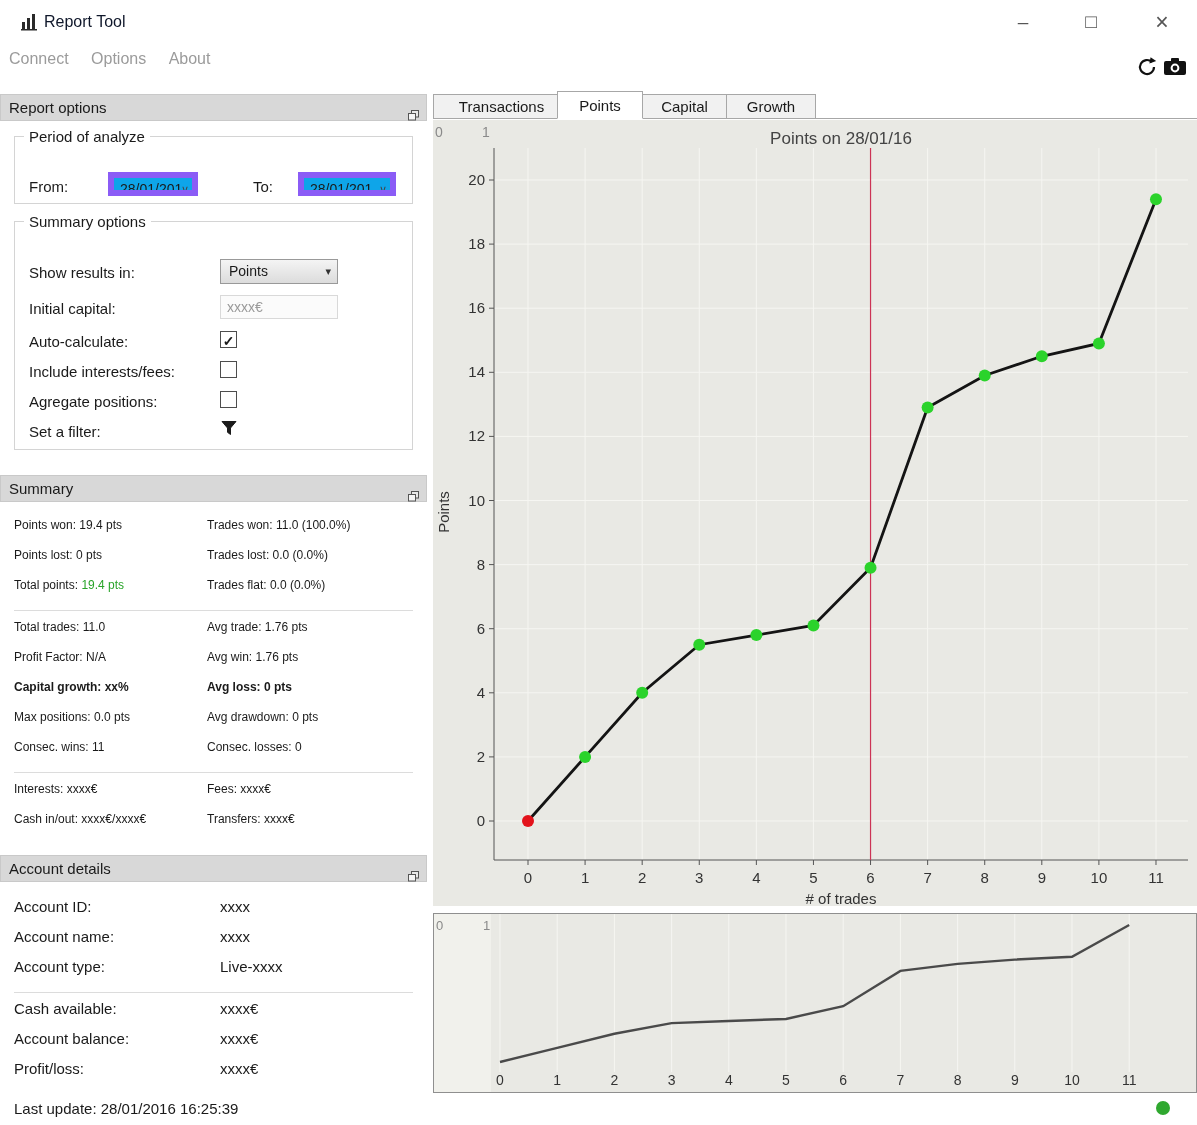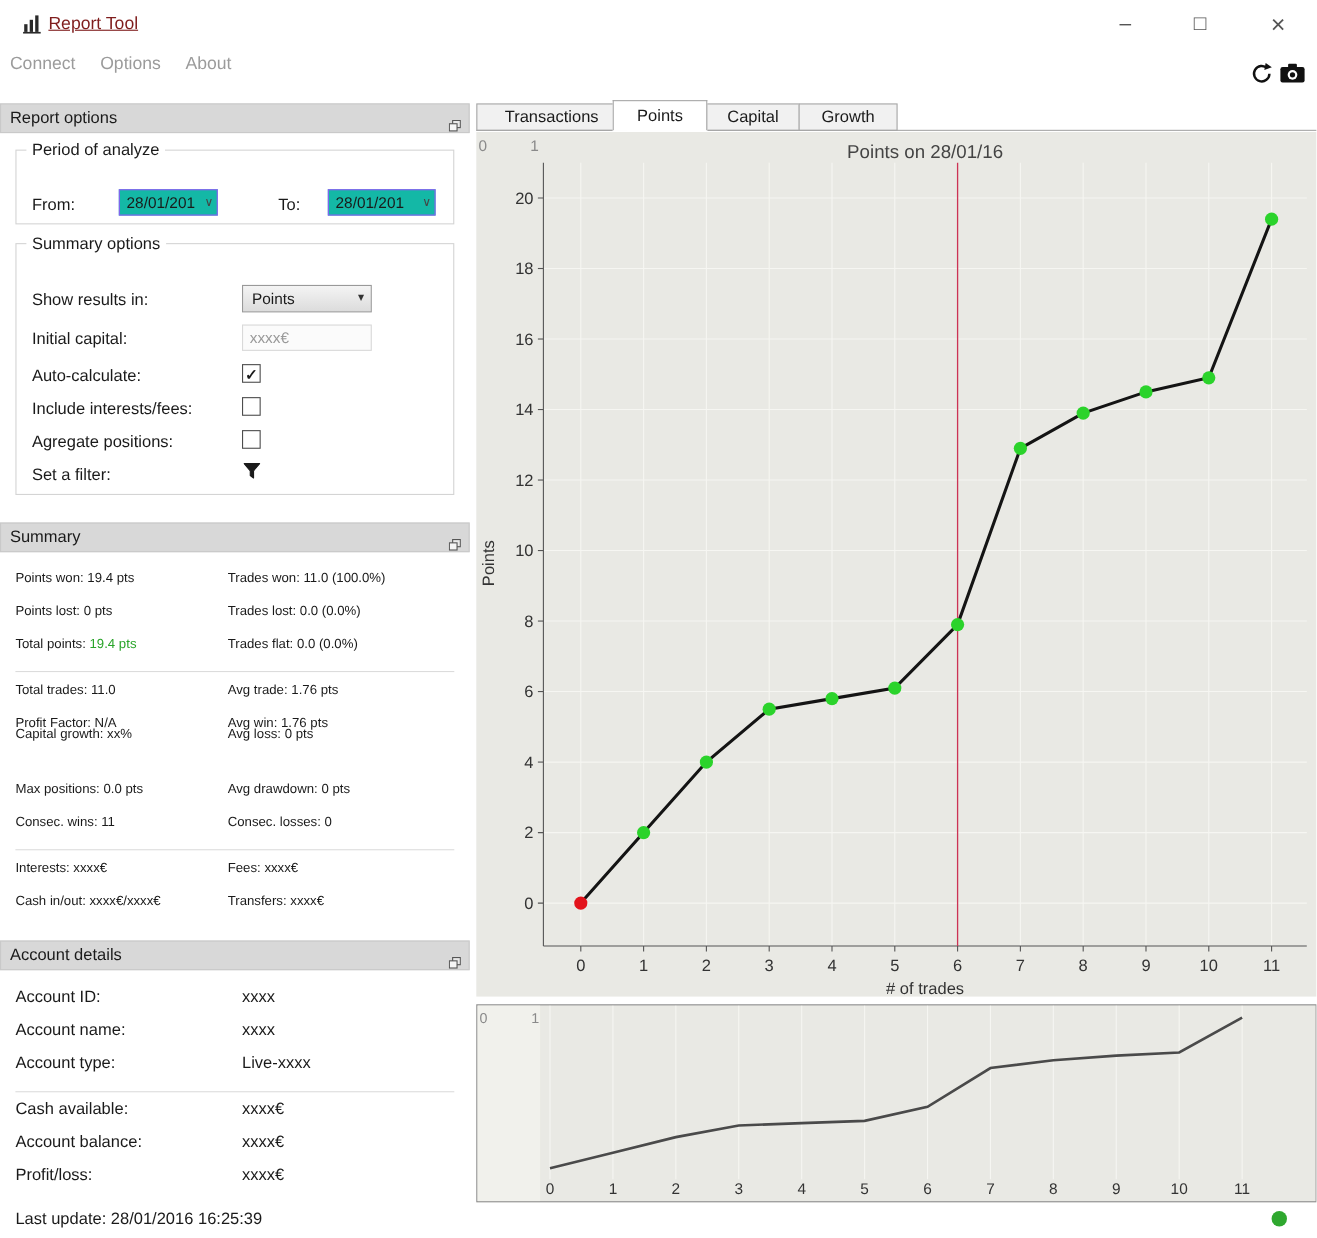--- a/index.html
+++ b/index.html
@@ -1,34 +1,34 @@
 <!DOCTYPE html>
 <html><head>
 <meta charset="utf-8">
 <style>
   html,body{margin:0;padding:0;background:#fff;}
   .app{position:relative;width:1197px;height:1125px;background:#fff;overflow:hidden;
        font-family:"Liberation Sans",sans-serif;color:#1a1a1a;}
   .abs{position:absolute;}
 
   
-  .title-text{position:absolute;left:44px;top:13px;font-size:16px;color:#7f1d1d;text-decoration:underline;}
+  .title-text{position:absolute;left:44px;top:13px;font-size:16px;color:#0f172a;}
   .winbtn{position:absolute;top:6px;width:46px;height:32px;text-align:center;color:#555;
           font-size:19px;line-height:32px;cursor:default;}
   .menu-item{display:inline-block;margin-right:18px;font-size:16px;color:#9b9b9b;}
   .menubar{position:absolute;left:9px;top:50px;}
 
   
   .hdr{position:absolute;left:0;width:427px;height:27px;background:#d8d8d8;
        border:1px solid #c9c9c9;box-sizing:border-box;font-size:15px;line-height:25px;padding-left:8px;}
   .hdr .float{position:absolute;right:7px;top:8px;}
   .group{position:absolute;left:14px;width:399px;border:1px solid #d4d4d4;box-sizing:border-box;}
   .glabel{position:absolute;top:-9px;left:9px;background:#fff;padding:0 5px;font-size:15px;}
   .lbl{position:absolute;font-size:15px;white-space:nowrap;}
-  .dd{position:absolute;height:24px;background:#14b8a6;border:1px solid #8b5cf6;box-sizing:border-box;
+  .dd{position:absolute;height:24px;background:#0ea5e9;border:6px solid #8b5cf6;box-sizing:border-box;
       font-size:14px;line-height:22px;padding-left:6px;overflow:hidden;white-space:nowrap;}
   .dd .chev{position:absolute;right:3px;top:0;font-size:11px;color:#444;line-height:22px;}
   .combo{position:absolute;height:25px;background:linear-gradient(#f4f4f4,#dcdcdc);
          border:1px solid #999;box-sizing:border-box;font-size:14px;line-height:23px;padding-left:8px;}
   .combo .arr{position:absolute;right:6px;top:0;font-size:11px;color:#333;line-height:23px;}
   .tinput{position:absolute;height:24px;background:#fbfbfb;border:1px solid #d9d9d9;box-sizing:border-box;
           font-size:14px;color:#9a9a9a;padding:0 6px;font-family:"Liberation Sans",sans-serif;}
   .cb{position:absolute;width:17px;height:17px;background:#fff;border:1px solid #4d4d4d;
       box-sizing:border-box;text-align:center;}
   .cb span{font-size:14px;font-weight:bold;line-height:14px;display:inline-block;}
@@ -181,21 +181,21 @@
   <div class="divider" style="top:610px;"></div>
 
   <div class="row2" style="top:620px;">
     <span class="c1">Total trades: 11.0</span>
     <span class="c2">Avg trade: 1.76 pts</span>
   </div>
   <div class="row2" style="top:650px;">
     <span class="c1">Profit Factor: N/A</span>
     <span class="c2">Avg win: 1.76 pts</span>
   </div>
-  <div class="row2" style="top:660px;">
+  <div class="row2" style="top:680px;font-weight:bold;">
     <span class="c1">Capital growth: xx%</span>
     <span class="c2">Avg loss: 0 pts</span>
   </div>
   <div class="row2" style="top:710px;">
     <span class="c1">Max positions: 0.0 pts</span>
     <span class="c2">Avg drawdown: 0 pts</span>
   </div>
   <div class="row2" style="top:740px;text-align:center;">
     <span class="c1">Consec. wins: 11</span>
     <span class="c2">Consec. losses: 0</span>

